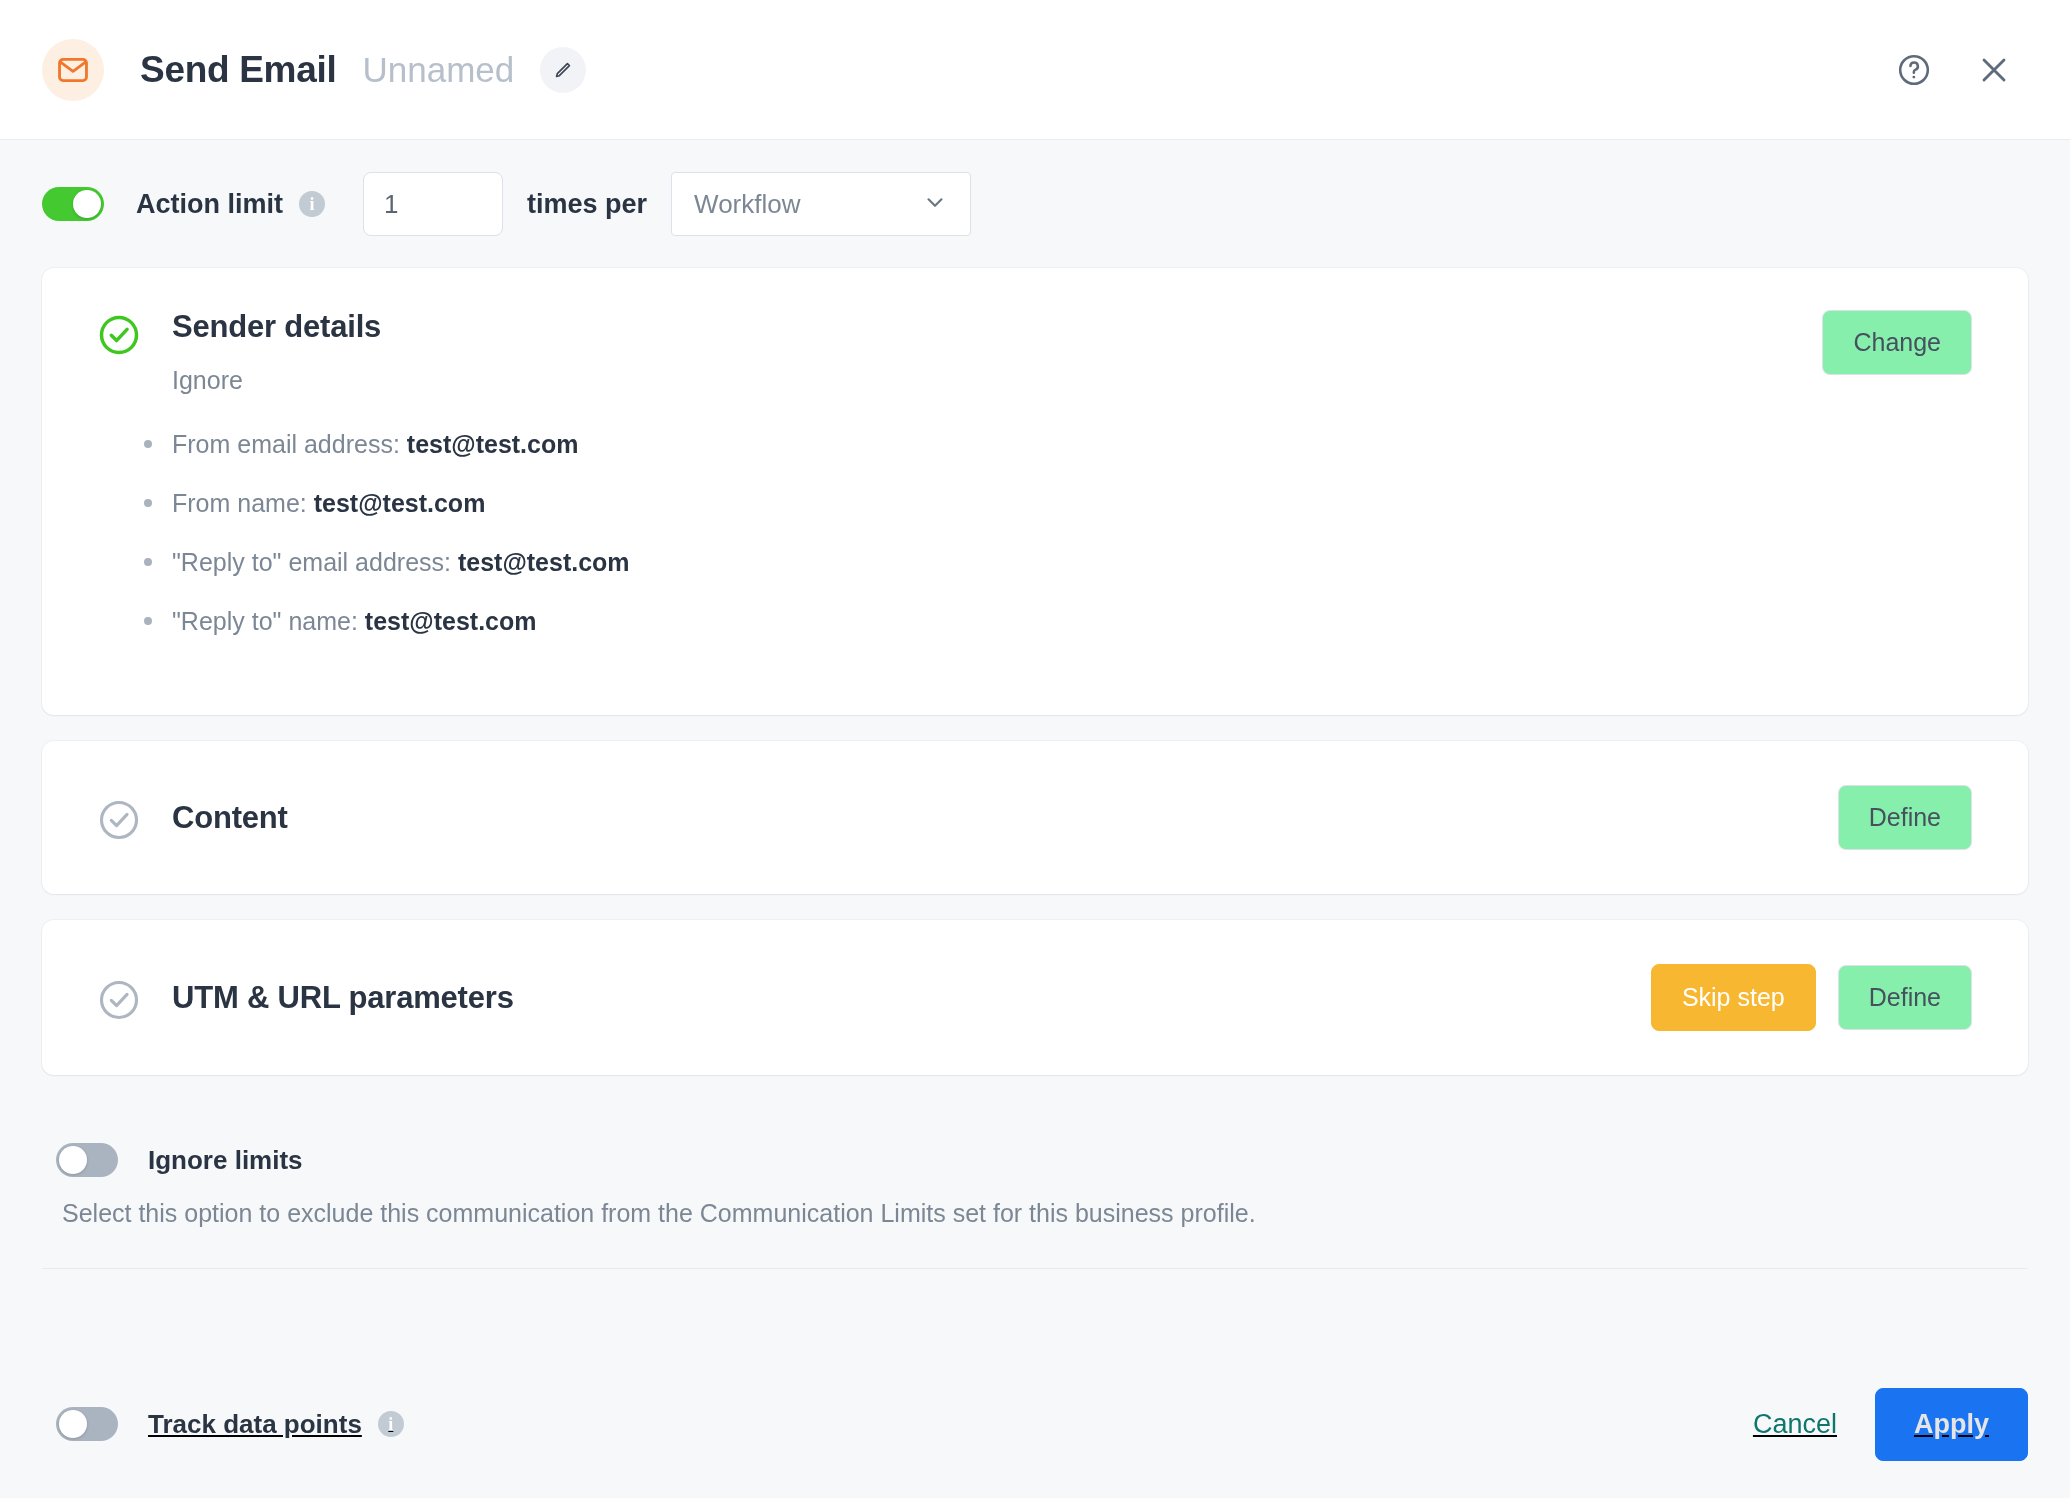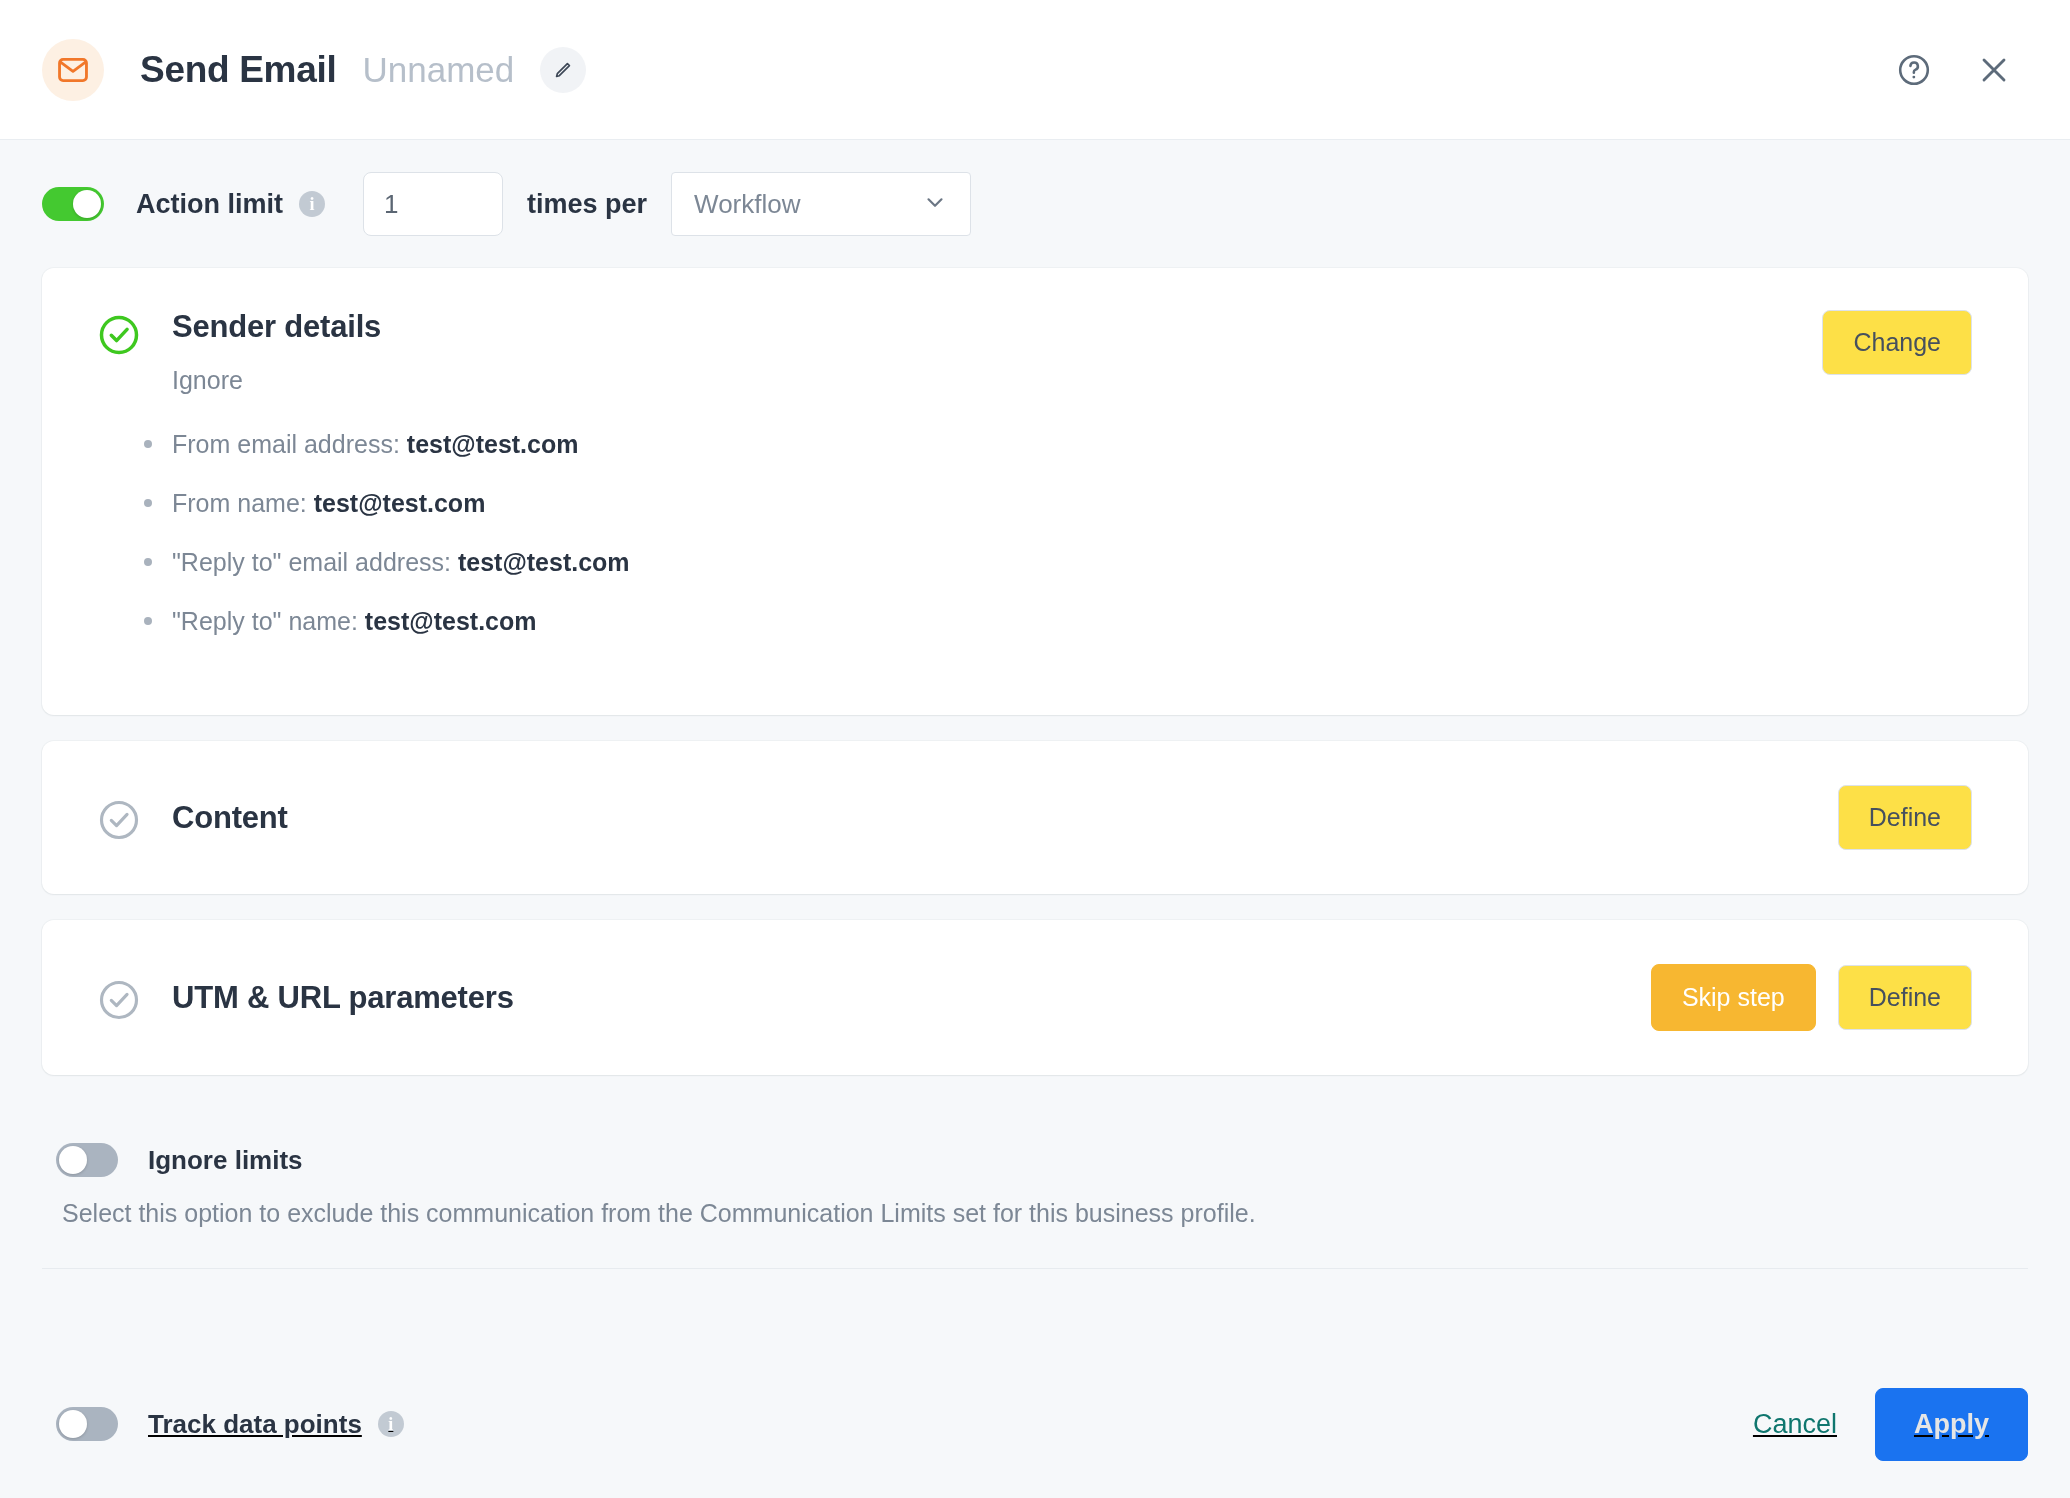--- a/index.html
+++ b/index.html
@@ -234,21 +234,21 @@
   }
   .btn {
     font-family: "Liberation Sans", sans-serif;
     font-size: 25px;
     border-radius: 8px;
     cursor: pointer;
     white-space: nowrap;
     line-height: 1;
   }
   .btn-secondary {
-    background: #fde047;
+    background: #86efac;
     border: 1px solid #dde2e8;
     color: #46505e;
     padding: 19px 30px;
   }
   .btn-warning {
     background: #f7b731;
     border: 1px solid #f7b731;
     color: #ffffff;
     padding: 20px 30px;
     font-weight: 400;

